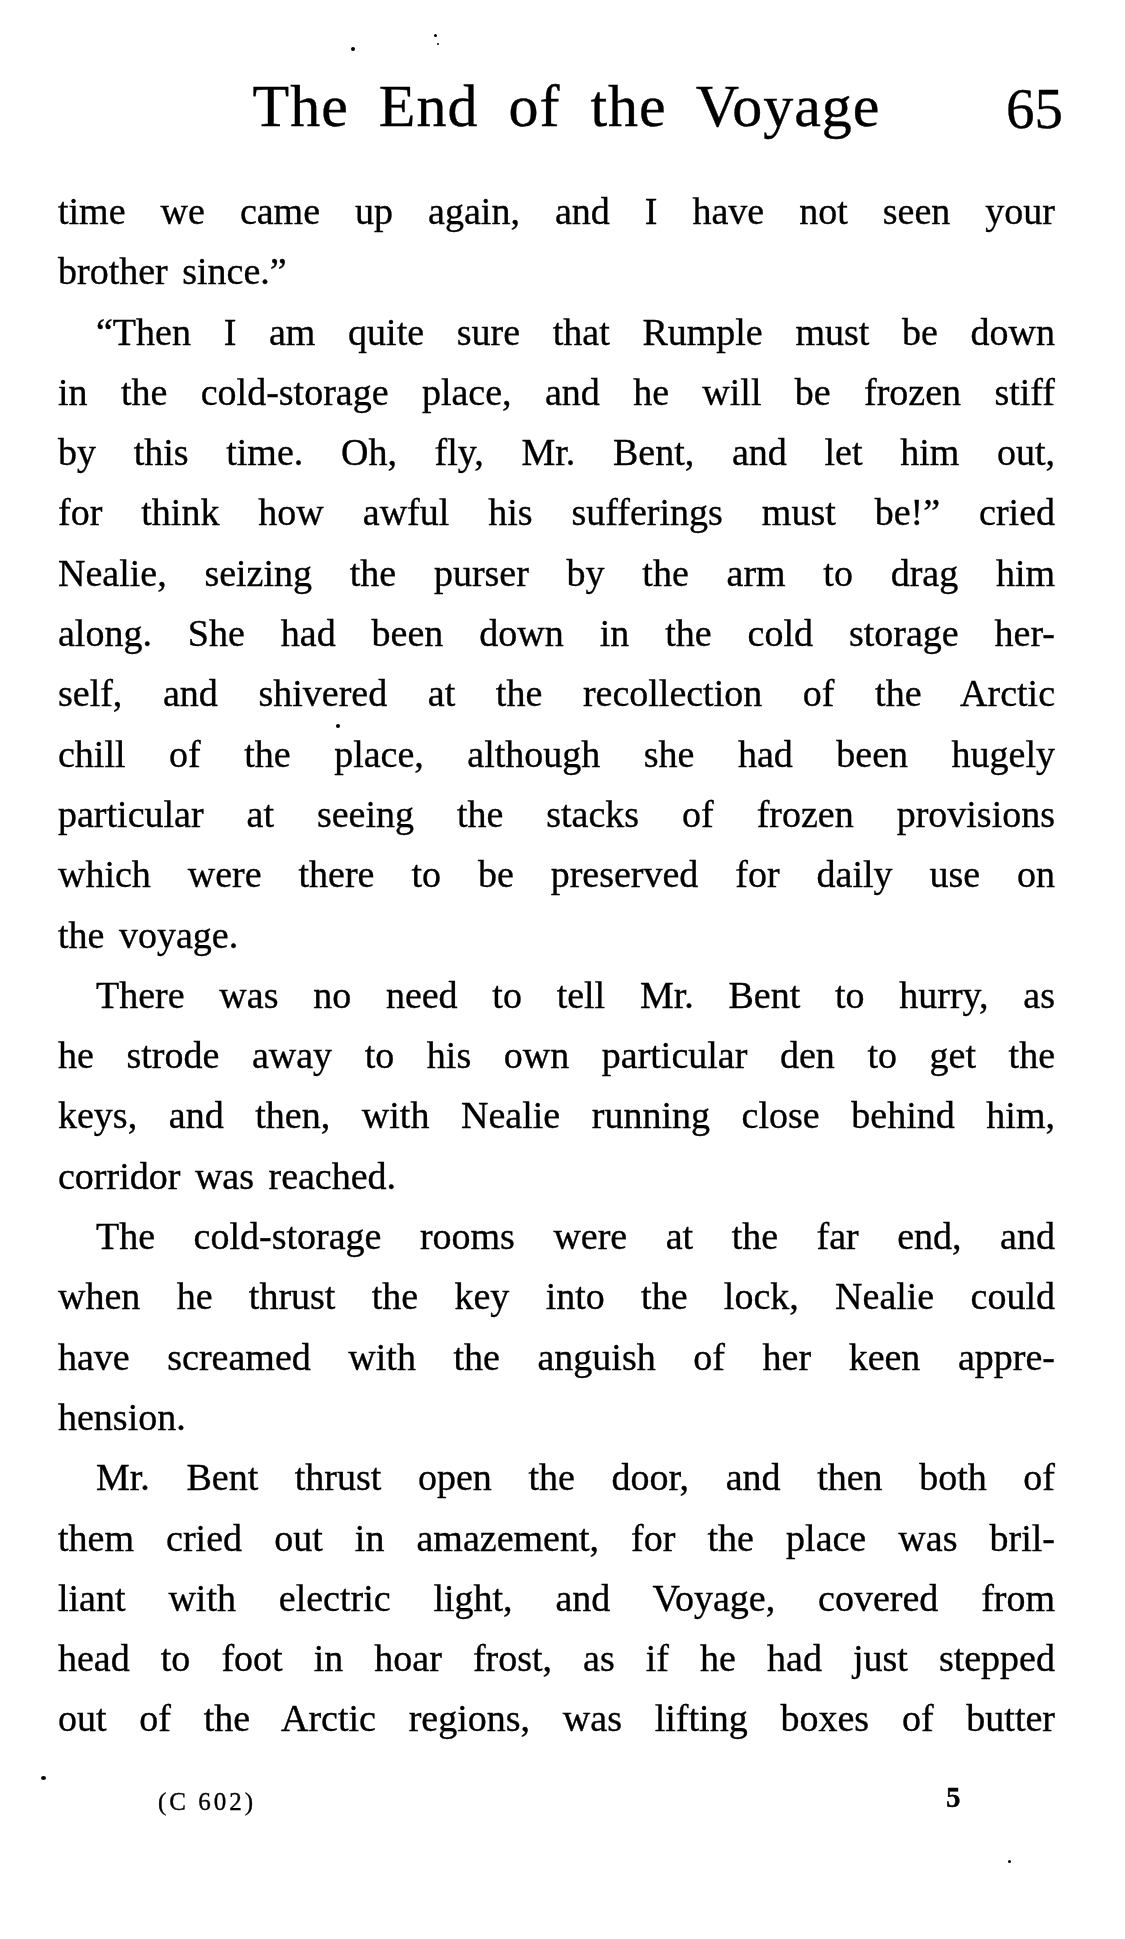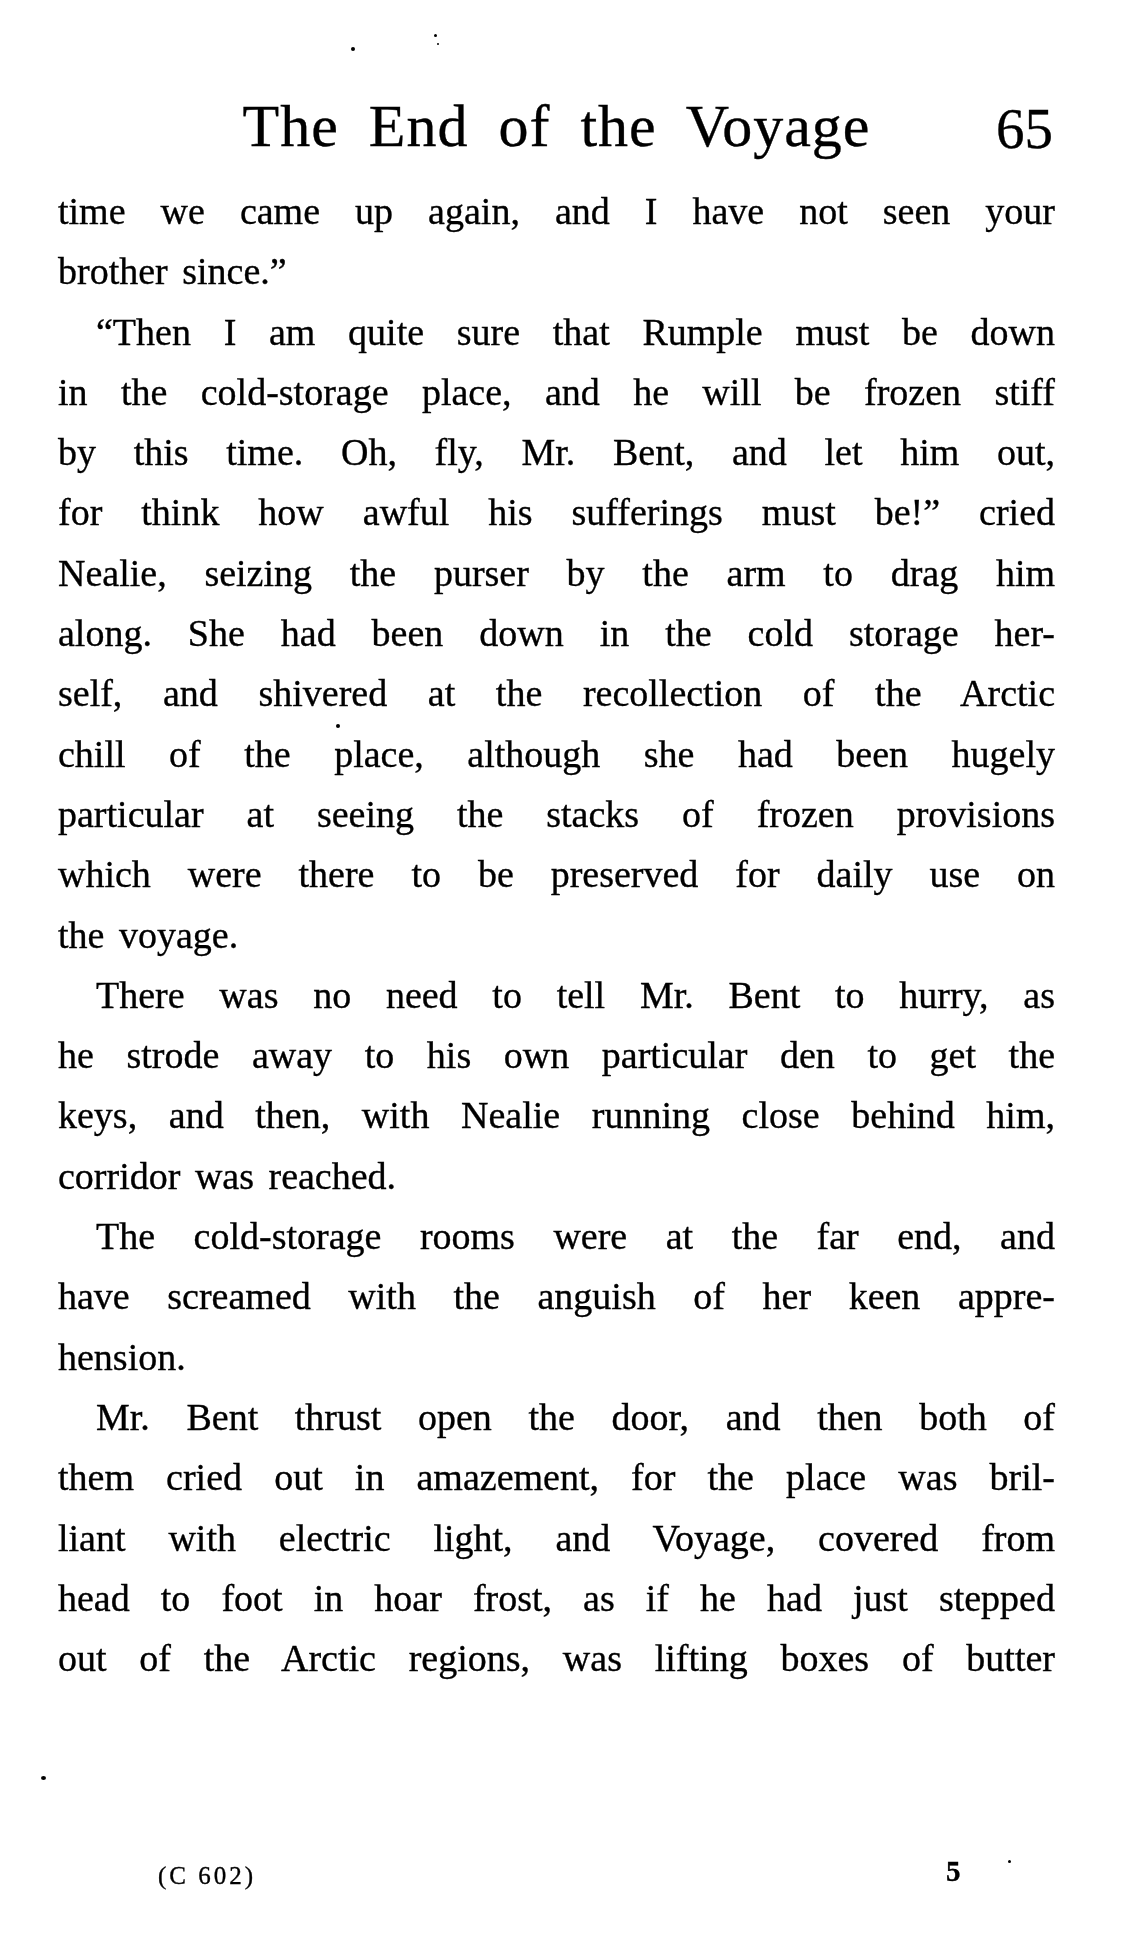--- a/index.html
+++ b/index.html
@@ -14,24 +14,23 @@
     background: #ffffff;
     color: #000000;
     font-family: "Liberation Serif", "DejaVu Serif", serif;
     overflow: hidden;
     -webkit-text-stroke: 0.35px #000;
   }
   
   .running-head {
     position: absolute;
     top: 76px;
-    left: 58px;
+    left: 68px;
     width: 997px;
     height: 80px;
-    margin-top: 20px;
   }
   .chapter-title {
     text-align: center;
     font-size: 60px;
     line-height: 60px;
     word-spacing: 14px;
     letter-spacing: 1px;
     white-space: nowrap;
   }
   .page-number {
@@ -59,21 +58,21 @@
     text-align: justify;
     text-align-last: justify;
     -moz-text-align-last: justify;
   }
   .line.indent {
     text-indent: 38px;
   }
   
   .page-footer {
     position: absolute;
-    top: 1857px;
+    top: 1783px;
     left: 58px;
     width: 997px;
     height: 46px;
   }
   .signature-mark {
     position: absolute;
     left: 100px;
     top: 6px;
     font-size: 25px;
     line-height: 25px;
@@ -116,20 +115,21 @@
       <div class="line just">self, and shivered at the recollection of the Arctic</div>
       <div class="line just">chill of the place, although she had been hugely</div>
       <div class="line just">particular at seeing the stacks of frozen provisions</div>
       <div class="line just">which were there to be preserved for daily use on</div>
       <div class="line">the voyage.</div>
       <div class="line just indent">There was no need to tell Mr. Bent to hurry, as</div>
       <div class="line just">he strode away to his own particular den to get the</div>
       <div class="line just">keys, and then, with Nealie running close behind him,</div>
       <div class="line">corridor was reached.</div>
       <div class="line just indent">The cold-storage rooms were at the far end, and</div>
+      <div class="line just">when he thrust the key into the lock, Nealie could</div>
       <div class="line just">have screamed with the anguish of her keen appre-</div>
       <div class="line">hension.</div>
       <div class="line just indent">Mr. Bent thrust open the door, and then both of</div>
       <div class="line just">them cried out in amazement, for the place was bril-</div>
       <div class="line just">liant with electric light, and Voyage, covered from</div>
       <div class="line just">head to foot in hoar frost, as if he had just stepped</div>
       <div class="line just">out of the Arctic regions, was lifting boxes of butter</div>
     </main>
 
   <footer class="page-footer">

